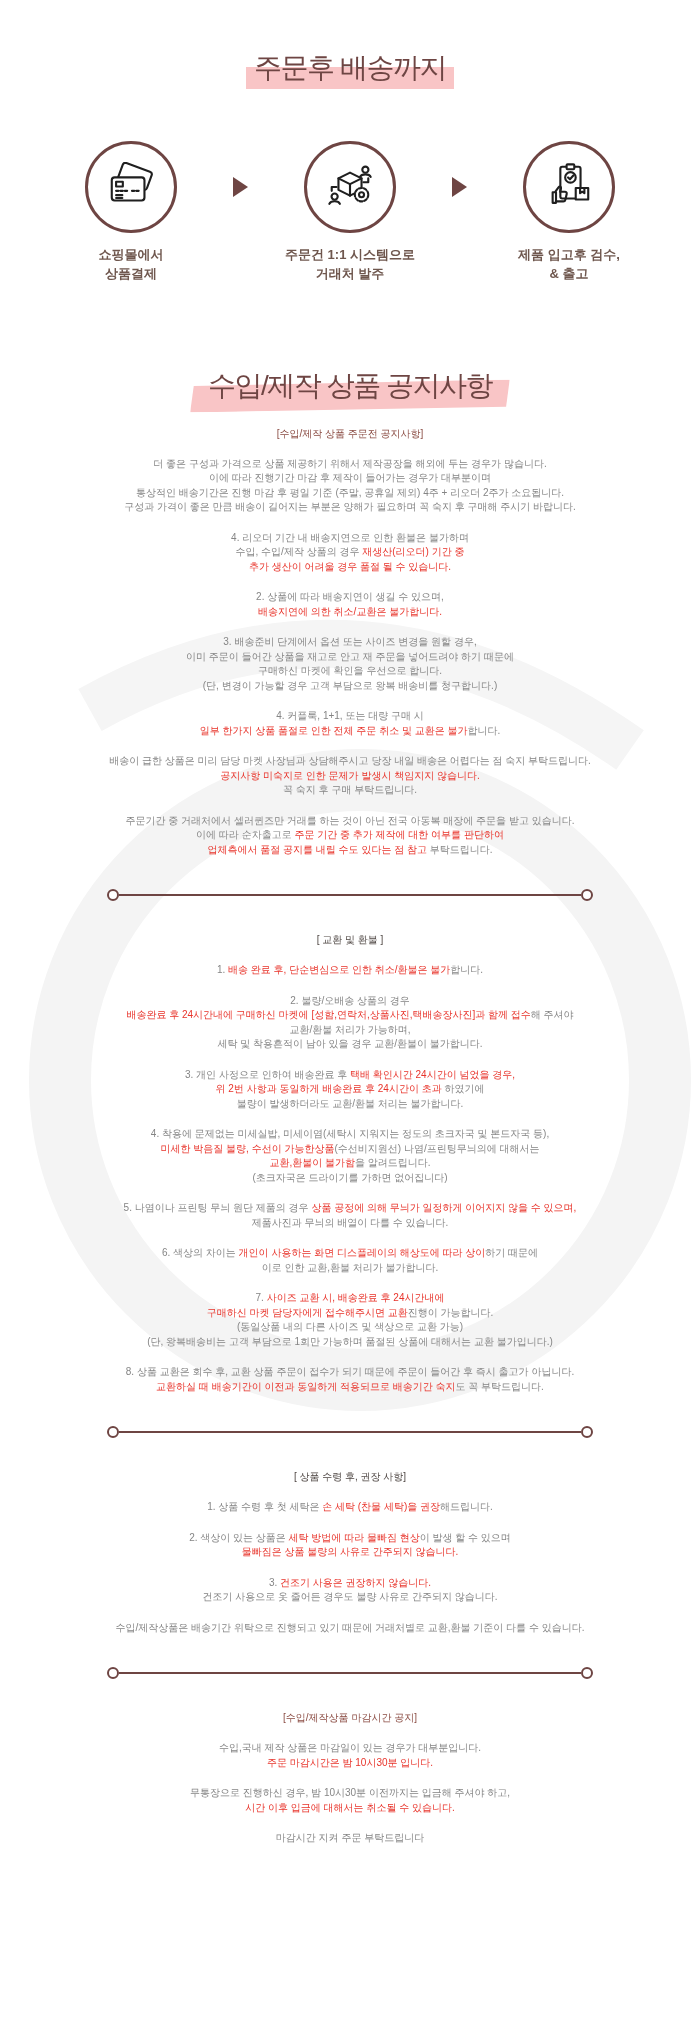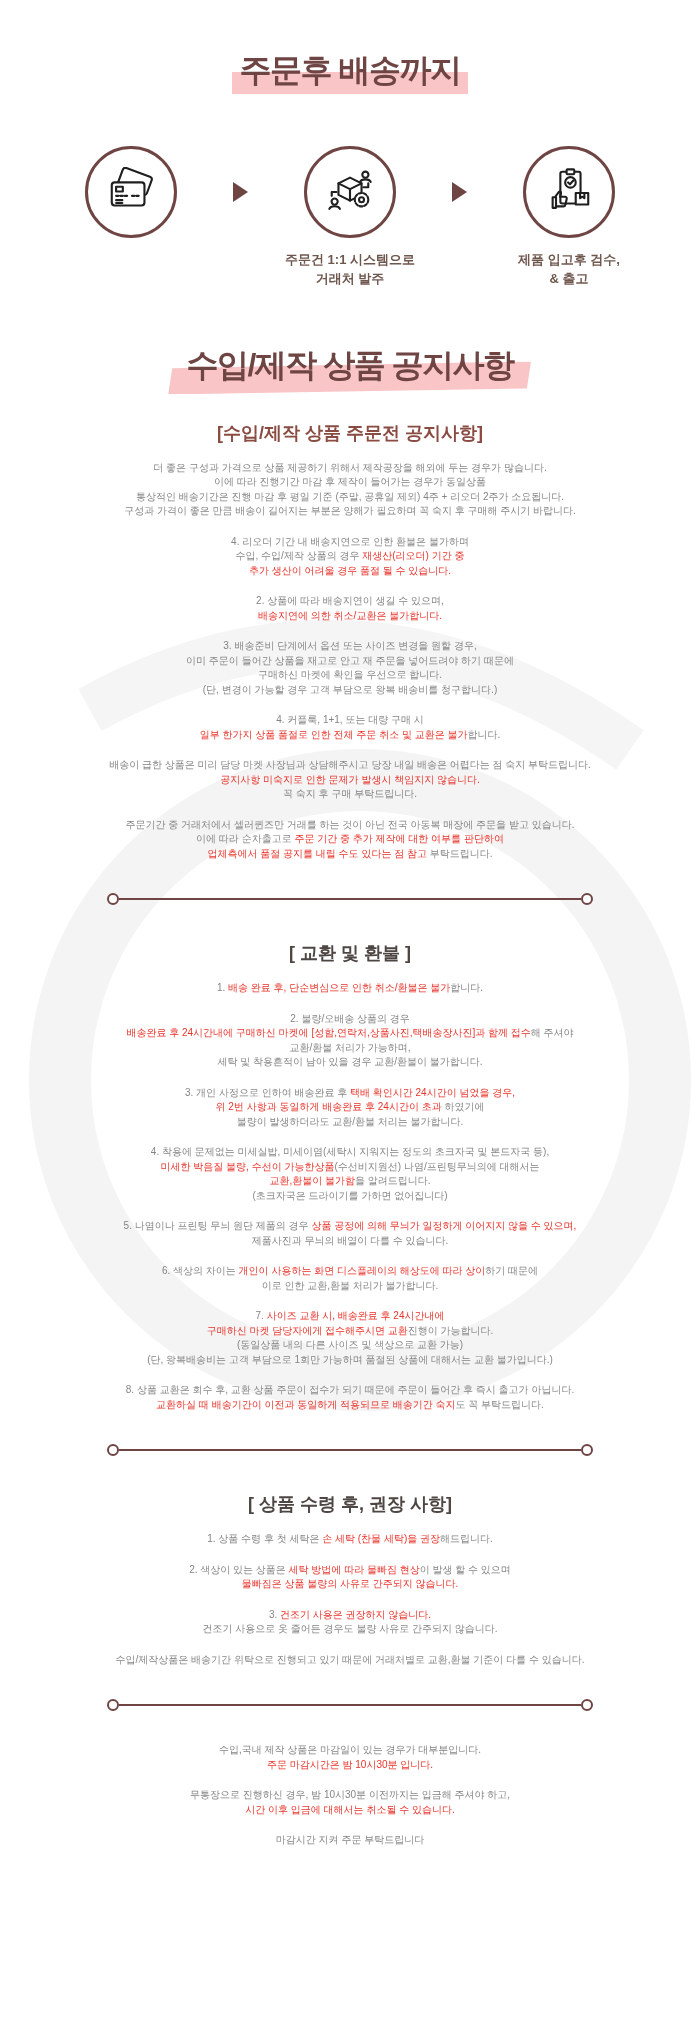--- a/index.html
+++ b/index.html
@@ -11,43 +11,43 @@
     width:700px;height:2030px;background:#ffffff;
     font-family:"Liberation Sans","DejaVu Sans",sans-serif;
     overflow:hidden;
   }
   .page{position:relative;width:700px;height:2030px;text-align:center;overflow:hidden}
   .watermark{position:absolute;left:0;top:520px;width:700px;height:1000px;pointer-events:none;z-index:0}
   .content{position:relative;z-index:1}
 
   
   .title-wrap{padding-top:50px}
-  .title-wrap.t2{padding-top:0;margin-top:56px}
-  .hl{position:relative;display:inline-block;font-size:32px;font-weight:700;
+  .title-wrap.t2{padding-top:0;margin-top:84px}
+  .hl{position:relative;display:inline-block;font-size:28px;font-weight:400;
       color:var(--brown);letter-spacing:-1.5px;line-height:1.25}
   .hl .bar{position:absolute;left:-8px;right:-8px;bottom:-4px;height:22px;background:var(--pink);z-index:0}
   .hl .bar.bar2{left:-18px;right:-18px;height:30px;bottom:-8px;
       clip-path:polygon(1.2% 12%,100% 0%,98.8% 90%,0% 100%);transform:rotate(-0.5deg)}
   .hl .title-text{position:relative;z-index:1}
 
   
   .steps{margin-top:56px;display:flex;justify-content:center;align-items:flex-start;gap:14px}
   .step{width:176px}
   .circle{width:86px;height:86px;border:3px solid var(--brown);border-radius:50%;
       margin:0 auto;display:flex;align-items:center;justify-content:center;background:#fff}
   .circle svg{width:50px;height:50px}
   .step-label{margin-top:13px;font-size:13px;line-height:1.45;color:#6f574e;font-weight:700}
   .arrow{margin-top:36px;width:0;height:0;border-top:10px solid transparent;
       border-bottom:10px solid transparent;border-left:15px solid var(--brown)}
 
   
   .blocks{width:664px;margin:0 auto 0 auto;color:var(--gray)}
   .para{font-size:10px;line-height:1.45;margin:16px 0;color:var(--gray)}
   .red{color:var(--red);font-weight:400}
-  .sec-heading{font-size:18px;font-weight:700;margin:36px 0 4px}
+  .sec-heading{font-size:10px;font-weight:400;margin:24px 0 4px}
   .sec-heading.brown{color:var(--head-brown)}
   .sec-heading.dark{color:var(--head-dark)}
   .divider{display:flex;align-items:center;width:486px;margin:32px auto}
   .divider .dot{width:8px;height:8px;border:2.5px solid var(--brown);border-radius:50%;background:#fff;flex:0 0 auto}
   .divider .line{flex:1;height:2px;background:var(--brown)}
 </style>
 </head>
 <body>
 
 <div class="page">
@@ -72,20 +72,24 @@
         <div class="circle">
           <svg viewBox="0 0 52 52" fill="none" stroke="#1f1f1f" stroke-width="2.2" stroke-linecap="round" stroke-linejoin="round">
             <rect x="14" y="5" width="32" height="20" rx="3" transform="rotate(20 30 15)"></rect>
             <rect x="6" y="16" width="34" height="24" rx="3" fill="#ffffff"></rect>
             <rect x="10.5" y="20.5" width="7" height="5"></rect>
             <line x1="10.5" y1="30" x2="24" y2="30" stroke-dasharray="2.5 2"></line>
             <line x1="27" y1="30" x2="35" y2="30" stroke-dasharray="2.5 2"></line>
             <line x1="10.5" y1="34.5" x2="17" y2="34.5"></line>
             <line x1="10.5" y1="37.5" x2="17" y2="37.5"></line>
           </svg>
+        </div>
+        <div class="step-label">
+          <span>쇼핑몰에서</span><br>
+          <span>상품결제</span>
         </div>
       </div>
 
       <div class="arrow"></div>
 
       <div class="step">
         <div class="circle">
           <svg viewBox="0 0 52 52" fill="none" stroke="#1f1f1f" stroke-width="2.2" stroke-linecap="round" stroke-linejoin="round">
             <circle cx="42" cy="8" r="3.2"></circle>
             <path d="M36.5 15.5 c1.5 -3.5 9.5 -3.5 11 0"></path>
@@ -131,21 +135,21 @@
 
     <div class="title-wrap t2">
       <span class="hl">
         <i class="bar bar2"></i>
         <span class="title-text">수입/제작 상품 공지사항</span>
       </span>
     </div>
 
     <div class="blocks">
         <div class="sec-heading brown">[수입/제작 상품 주문전 공지사항]</div>
-        <p class="para"><span>더 좋은 구성과 가격으로 상품 제공하기 위해서 제작공장을 해외에 두는 경우가 많습니다.</span><br><span>이에 따라 진행기간 마감 후 제작이 들어가는 경우가 동일상품</span><br><span>통상적인 배송기간은 진행 마감 후 평일 기준 (주말, 공휴일 제외) 4주 + 리오더 2주가 소요됩니다.</span><br><span>구성과 가격이 좋은 만큼 배송이 길어지는 부분은 양해가 필요하며 꼭 숙지 후 구매해 주시기 바랍니다.</span></p>
+        <p class="para"><span>더 좋은 구성과 가격으로 상품 제공하기 위해서 제작공장을 해외에 두는 경우가 많습니다.</span><br><span>이에 따라 진행기간 마감 후 제작이 들어가는 경우가 대부분이며</span><br><span>통상적인 배송기간은 진행 마감 후 평일 기준 (주말, 공휴일 제외) 4주 + 리오더 2주가 소요됩니다.</span><br><span>구성과 가격이 좋은 만큼 배송이 길어지는 부분은 양해가 필요하며 꼭 숙지 후 구매해 주시기 바랍니다.</span></p>
         <p class="para"><span>4. 리오더 기간 내 배송지연으로 인한 환불은 불가하며</span><br><span>수입, 수입/제작 상품의 경우 </span><span class="red">재생산(리오더) 기간 중</span><br><span class="red">추가 생산이 어려울 경우 품절 될 수 있습니다.</span></p>
         <p class="para"><span>2. 상품에 따라 배송지연이 생길 수 있으며,</span><br><span class="red">배송지연에 의한 취소/교환은 불가합니다.</span></p>
         <p class="para"><span>3. 배송준비 단계에서 옵션 또는 사이즈 변경을 원할 경우,</span><br><span>이미 주문이 들어간 상품을 재고로 안고 재 주문을 넣어드려야 하기 때문에</span><br><span>구매하신 마켓에 확인을 우선으로 합니다.</span><br><span>(단, 변경이 가능할 경우 고객 부담으로 왕복 배송비를 청구합니다.)</span></p>
         <p class="para"><span>4. 커플룩, 1+1, 또는 대량 구매 시</span><br><span class="red">일부 한가지 상품 품절로 인한 전체 주문 취소 및 교환은 불가</span><span>합니다.</span></p>
         <p class="para"><span>배송이 급한 상품은 미리 담당 마켓 사장님과 상담해주시고 당장 내일 배송은 어렵다는 점 숙지 부탁드립니다.</span><br><span class="red">공지사항 미숙지로 인한 문제가 발생시 책임지지 않습니다.</span><br><span>꼭 숙지 후 구매 부탁드립니다.</span></p>
         <p class="para"><span>주문기간 중 거래처에서 셀러퀸즈만 거래를 하는 것이 아닌 전국 아동복 매장에 주문을 받고 있습니다.</span><br><span>이에 따라 순차출고로 </span><span class="red">주문 기간 중 추가 제작에 대한 여부를 판단하여</span><br><span class="red">업체측에서 품절 공지를 내릴 수도 있다는 점 참고</span><span> 부탁드립니다.</span></p>
         <div class="divider">
           <span class="dot"></span>
           <span class="line"></span>
           <span class="dot"></span>
@@ -167,19 +171,20 @@
         <div class="sec-heading dark">[ 상품 수령 후, 권장 사항]</div>
         <p class="para"><span>1. 상품 수령 후 첫 세탁은 </span><span class="red">손 세탁 (찬물 세탁)을 권장</span><span>해드립니다.</span></p>
         <p class="para"><span>2. 색상이 있는 상품은 </span><span class="red">세탁 방법에 따라 물빠짐 현상</span><span>이 발생 할 수 있으며</span><br><span class="red">물빠짐은 상품 불량의 사유로 간주되지 않습니다.</span></p>
         <p class="para"><span>3. </span><span class="red">건조기 사용은 권장하지 않습니다.</span><br><span>건조기 사용으로 옷 줄어든 경우도 불량 사유로 간주되지 않습니다.</span></p>
         <p class="para"><span>수입/제작상품은 배송기간 위탁으로 진행되고 있기 때문에 거래처별로 교환,환불 기준이 다를 수 있습니다.</span></p>
         <div class="divider">
           <span class="dot"></span>
           <span class="line"></span>
           <span class="dot"></span>
         </div>
+        <div class="sec-heading brown">[수입/제작상품 마감시간 공지]</div>
         <p class="para"><span>수입,국내 제작 상품은 마감일이 있는 경우가 대부분입니다.</span><br><span class="red">주문 마감시간은 밤 10시30분 입니다.</span></p>
         <p class="para"><span>무통장으로 진행하신 경우, 밤 10시30분 이전까지는 입금해 주셔야 하고,</span><br><span class="red">시간 이후 입금에 대해서는 취소될 수 있습니다.</span></p>
         <p class="para"><span>마감시간 지켜 주문 부탁드립니다</span></p>
       </div>
 
   </div>
 </div>
 
 </body></html>

